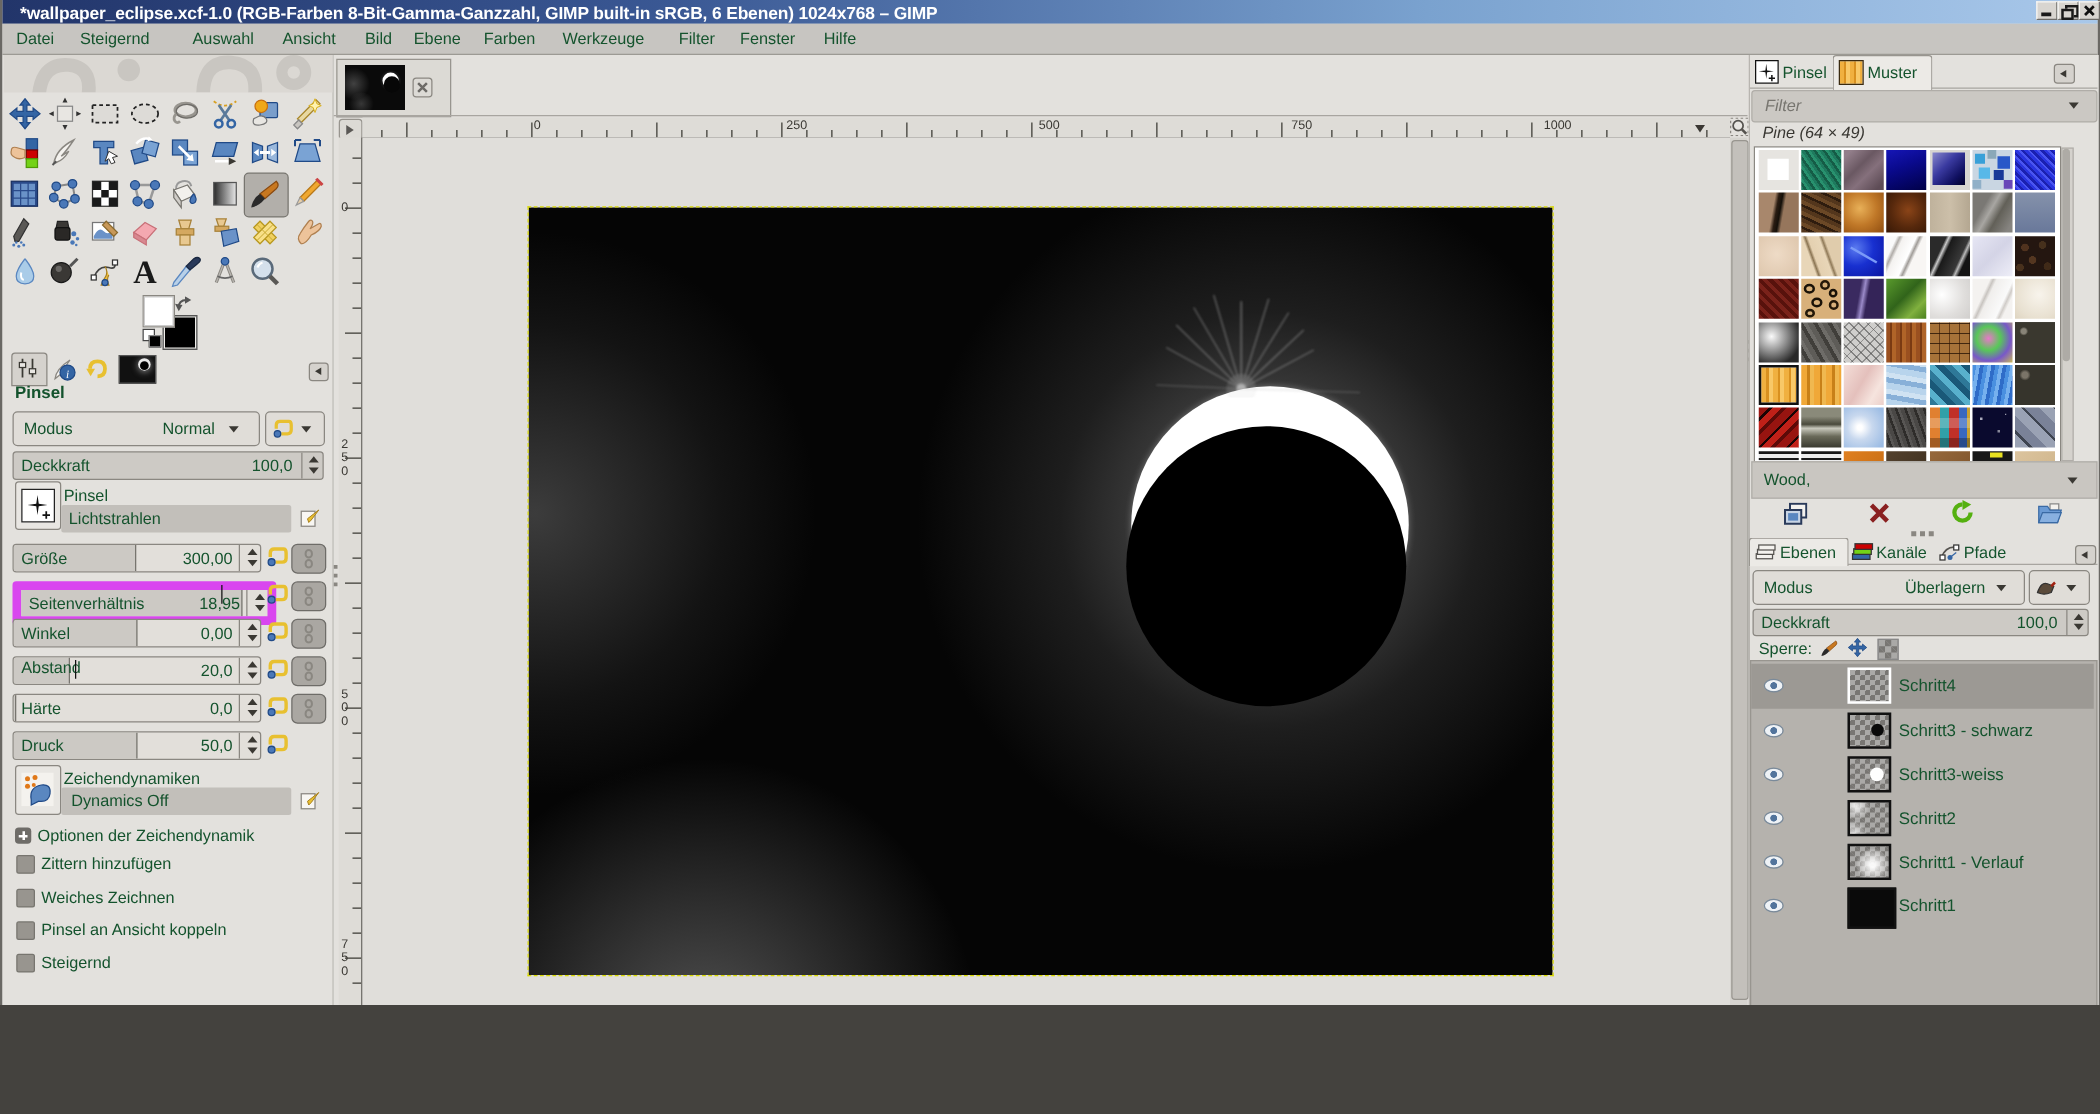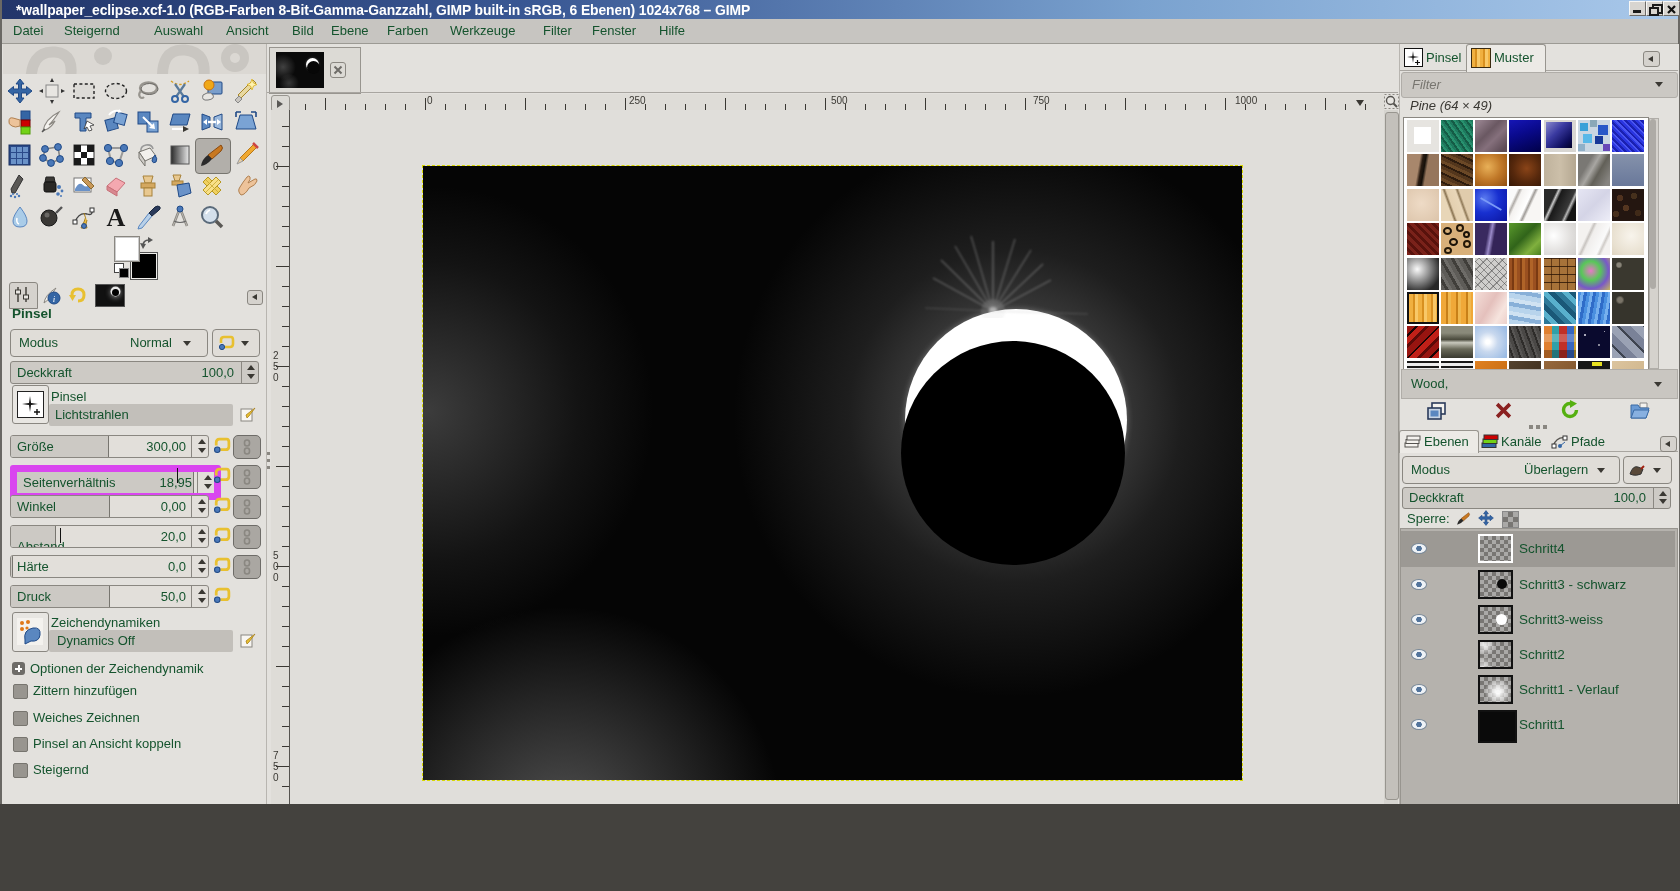--- a/index.html
+++ b/index.html
@@ -407,21 +407,21 @@
 <div class="abs" style="left:233px;top:495px;width:26px;height:22px;background:#aaa7a2;border:1px solid #6e6c68;border-radius:5px">
       <svg class="abs" style="left:8px;top:3px" width="10" height="16" viewBox="0 0 10 16">
         <g fill="none" stroke="#8a8781" stroke-width="1.6">
           <rect x="2.5" y="1" width="5" height="6" rx="2.5"></rect>
           <rect x="2.5" y="9" width="5" height="6" rx="2.5"></rect>
         </g>
       </svg>
     </div>
 <div class="abs" style="left:10px;top:525px;width:197px;height:21px;border:1px solid #8a8781;border-radius:3px;background:#e2dfda;overflow:hidden">
       <div class="abs" style="left:0;top:0;width:44px;height:21px;background:#ccc9c4;border-right:1px solid #77756f"></div>
-      <span class="abs txt" style="left:6px;top:13px">Abstand</span>
+      <span class="abs txt" style="left:6px;top:0">Abstand</span>
       <span class="abs txt" style="right:22px;top:2.5px">20,0</span>
       <div class="abs" style="right:16px;top:0;width:1px;height:21px;background:#8a8781"></div>
       <div class="abs" style="right:2.5px;top:3px;width:0;height:0;border-left:4px solid transparent;border-right:4px solid transparent;border-bottom:5px solid #3a3833"></div>
       <div class="abs" style="right:2.5px;top:12px;width:0;height:0;border-left:4px solid transparent;border-right:4px solid transparent;border-top:5px solid #3a3833"></div>
     </div>
 <svg class="abs" style="left:212px;top:526px" width="19" height="19" viewBox="0 0 18 18">
       <path d="M4 9 V6 Q4 3 7 3 H14 Q16 3 16 6 V10 Q16 13 13 13 H8" fill="none" stroke="#e8c030" stroke-width="2.6"></path>
       <circle cx="5" cy="13" r="2.6" fill="#4a78b8" stroke="#204a87"></circle>
     </svg>
 <div class="abs" style="left:233px;top:525px;width:26px;height:22px;background:#aaa7a2;border:1px solid #6e6c68;border-radius:5px">

